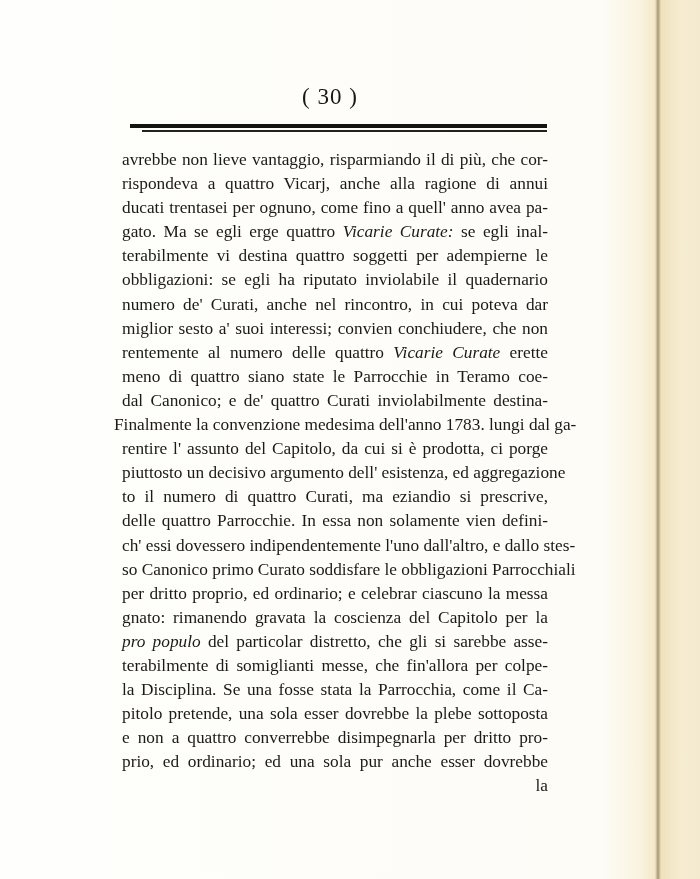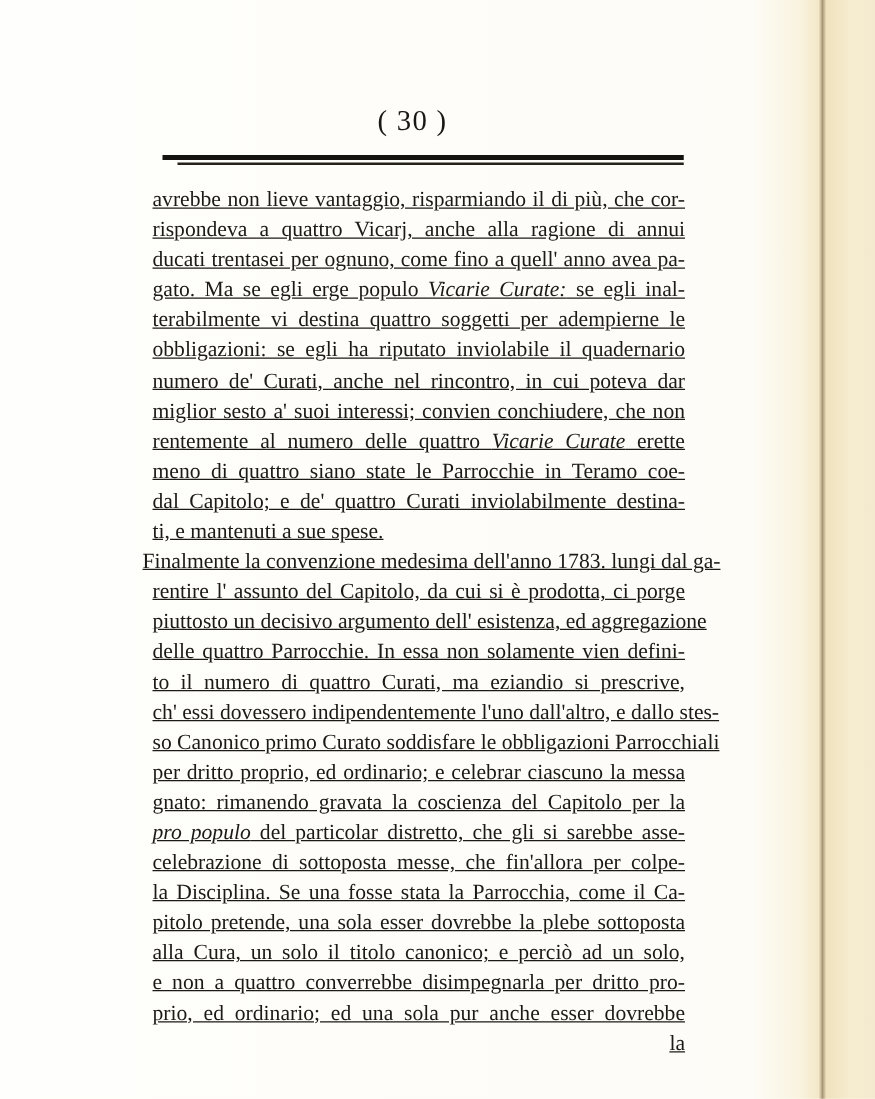--- a/index.html
+++ b/index.html
@@ -21,58 +21,56 @@
     position:absolute; left:130px; width:417px; top:124px; height:4px; background:#15130f;
   }
   .rule-thin {
     position:absolute; left:142px; width:405px; top:130px; height:1.5px; background:#25221c;
   }
   .text-block {
     position:absolute; left:122px; top:148px; width:426px;
     font-family:"Liberation Serif", serif; font-size:17.3px; line-height:24.1px;
   }
   .line {
-    display:block; white-space:nowrap; text-align:justify; text-align-last:justify; height:24.1px;text-decoration:underline;
+    display:block; white-space:nowrap; text-align:justify; text-align-last:justify; height:24.1px;
   }
   .line.last { text-align-last:left; }
   .line.outdent { margin-left:-8px; width:434px; }
   .line.catch { text-align-last:right; }
   em { font-style:italic; }
 </style>
 </head>
 <body>
 
 <div class="page">
   <div class="page-number">( 30 )</div>
   <div class="rule-thick"></div>
   <div class="rule-thin"></div>
   <div class="text-block" id="text-block">
       <span class="line">avrebbe non lieve vantaggio, risparmiando il di più, che cor-</span>
       <span class="line">rispondeva a quattro Vicarj, anche alla ragione di annui</span>
       <span class="line">ducati trentasei per ognuno, come fino a quell' anno avea pa-</span>
-      <span class="line"><span>gato. Ma se egli erge populo </span><em>Vicarie Curate:</em><span> se egli inal-</span></span>
+      <span class="line"><span>gato. Ma se egli erge quattro </span><em>Vicarie Curate:</em><span> se egli inal-</span></span>
       <span class="line">terabilmente vi destina quattro soggetti per adempierne le</span>
       <span class="line">obbligazioni: se egli ha riputato inviolabile il quadernario</span>
       <span class="line">numero de' Curati, anche nel rincontro, in cui poteva dar</span>
       <span class="line">miglior sesto a' suoi interessi; convien conchiudere, che non</span>
       <span class="line"><span>rentemente al numero delle quattro </span><em>Vicarie Curate</em><span> erette</span></span>
       <span class="line">meno di quattro siano state le Parrocchie in Teramo coe-</span>
-      <span class="line">dal Capitolo; e de' quattro Curati inviolabilmente destina-</span>
-      <span class="line last">ti, e mantenuti a sue spese.</span>
+      <span class="line">dal Canonico; e de' quattro Curati inviolabilmente destina-</span>
       <span class="line outdent">Finalmente la convenzione medesima dell'anno 1783. lungi dal ga-</span>
       <span class="line">rentire l' assunto del Capitolo, da cui si è prodotta, ci porge</span>
       <span class="line">piuttosto un decisivo argumento dell' esistenza, ed aggregazione</span>
+      <span class="line">to il numero di quattro Curati, ma eziandio si prescrive,</span>
       <span class="line">delle quattro Parrocchie. In essa non solamente vien defini-</span>
-      <span class="line">to il numero di quattro Curati, ma eziandio si prescrive,</span>
       <span class="line">ch' essi dovessero indipendentemente l'uno dall'altro, e dallo stes-</span>
       <span class="line">so Canonico primo Curato soddisfare le obbligazioni Parrocchiali</span>
       <span class="line">per dritto proprio, ed ordinario; e celebrar ciascuno la messa</span>
       <span class="line">gnato: rimanendo gravata la coscienza del Capitolo per la</span>
       <span class="line"><span></span><em>pro populo</em><span> del particolar distretto, che gli si sarebbe asse-</span></span>
-      <span class="line">celebrazione di sottoposta messe, che fin'allora per colpe-</span>
+      <span class="line">terabilmente di somiglianti messe, che fin'allora per colpe-</span>
       <span class="line">la Disciplina. Se una fosse stata la Parrocchia, come il Ca-</span>
       <span class="line">pitolo pretende, una sola esser dovrebbe la plebe sottoposta</span>
-      <span class="line">alla Cura, un solo il titolo canonico; e perciò ad un solo,</span>
       <span class="line">e non a quattro converrebbe disimpegnarla per dritto pro-</span>
       <span class="line">prio, ed ordinario; ed una sola pur anche esser dovrebbe</span>
       <span class="line catch">la</span>
     </div>
 </div>
 
 </body></html>

